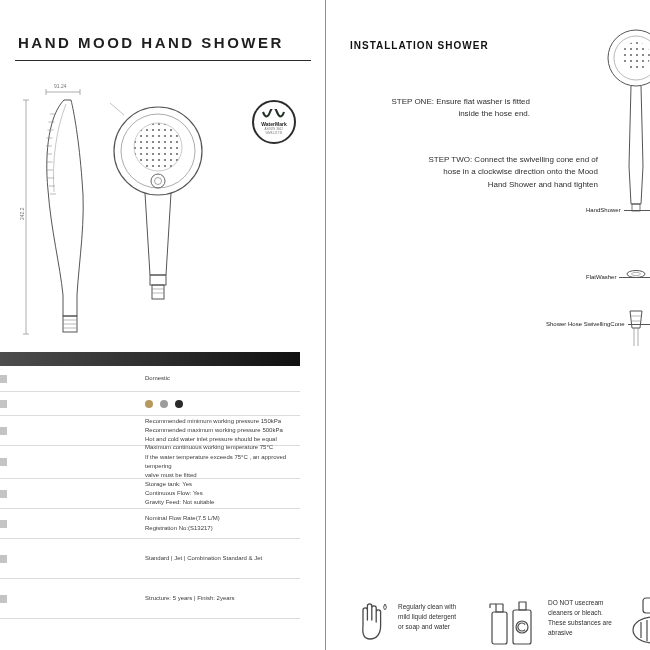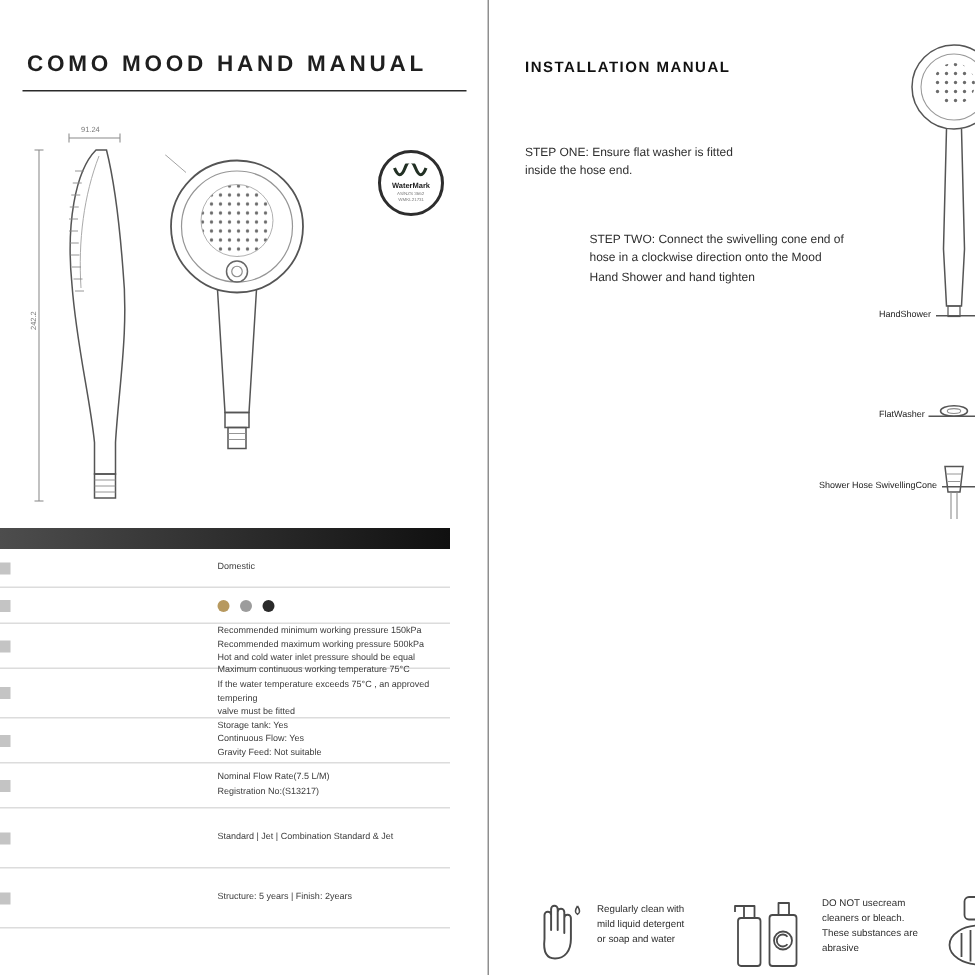--- a/index.html
+++ b/index.html
@@ -29,21 +29,21 @@
   .r1{height:26px}.r2{height:24px}.r3{height:30px}.r4{height:33px}
   .r5{height:30px}.r6{height:30px}.r7{height:40px}.r8{height:40px}
   .spec-txt { margin-left:145px; font-size:6px; line-height:1.55; color:#3c3c3c; white-space:pre-line; }
   .stub { position:absolute; left:0; top:50%; transform:translateY(-50%); width:7px; height:8px; background:#c4c4c4; }
   .swatches { margin-left:145px; display:flex; gap:7px; align-items:center; }
   .sw { width:8px; height:8px; border-radius:50%; }
 
   
   .inst-heading { position:absolute; left:350px; top:40px; font-size:10px; font-weight:700;
                   letter-spacing:1px; color:#111; }
-  .step { position:absolute; left:350px; font-size:8px; line-height:1.55; color:#2e2e2e; white-space:pre-line; }
+  .step { position:absolute; left:350px; font-size:8px; line-height:1.55; color:#2e2e2e; white-space:pre-line;text-align:right; }
   .step1 { top:96px; width:180px; }
   .step2 { top:154px; width:205px;margin-left:43px; }
 
   .right-diagram { position:absolute; left:598px; top:16px; }
 
   .plabel { position:absolute; display:flex; align-items:center; font-size:6px; color:#222; white-space:nowrap; }
   .plabel .lead { flex:1; height:1px; background:#555; margin-left:3px; min-width:8px; }
   .pl1 { top:207px; left:586px; width:64px; }
   .pl2 { top:274px; left:586px; width:64px; }
   .pl3 { top:321px; left:546px; width:104px; }
@@ -56,21 +56,21 @@
   .ct1 { left:398px; top:602px; width:84px; }
   .ct2 { left:548px; top:598px; width:80px; }
 </style>
 </head>
 <body>
 
 <div class="page">
 
   <div class="divider"></div>
 
-  <h1 class="title">COMO MOOD HAND MANUAL</h1>
+  <h1 class="title">HAND MOOD HAND SHOWER</h1>
   <div class="title-rule"></div>
 
   <svg class="side-view" width="92" height="262" viewBox="0 0 92 262">
     <line x1="30" y1="12" x2="64" y2="12" stroke="#8a8a8a" stroke-width="0.7"></line>
     <line x1="30" y1="9" x2="30" y2="15" stroke="#8a8a8a" stroke-width="0.7"></line>
     <line x1="64" y1="9" x2="64" y2="15" stroke="#8a8a8a" stroke-width="0.7"></line>
     <text x="38" y="8" font-size="5" fill="#777">91.24</text>
     <line x1="10" y1="20" x2="10" y2="254" stroke="#8a8a8a" stroke-width="0.7"></line>
     <line x1="7" y1="20" x2="13" y2="20" stroke="#8a8a8a" stroke-width="0.7"></line>
     <line x1="7" y1="254" x2="13" y2="254" stroke="#8a8a8a" stroke-width="0.7"></line>
@@ -174,21 +174,21 @@
       <span class="stub"></span>
       <div class="spec-txt">Standard    |  Jet  | Combination  Standard   &amp; Jet</div>
     </div>
 
     <div class="spec-row r8">
       <span class="stub"></span>
       <div class="spec-txt">Structure:  5 years   |  Finish:  2years</div>
     </div>
   </div>
 
-  <div class="inst-heading">INSTALLATION MANUAL</div>
+  <div class="inst-heading">INSTALLATION SHOWER</div>
   <div class="step step1">STEP ONE: Ensure flat washer is fitted
 inside the hose end.</div>
   <div class="step step2">STEP TWO: Connect  the swivelling cone end of
 hose in a clockwise direction  onto the Mood
 Hand Shower and hand tighten</div>
 
   <svg class="right-diagram" width="52" height="340" viewBox="0 0 52 340">
     <defs>
       <pattern id="dots2" width="6" height="6" patternUnits="userSpaceOnUse">
         <circle cx="3" cy="3" r="1.1" fill="#6b6b6b"></circle>

